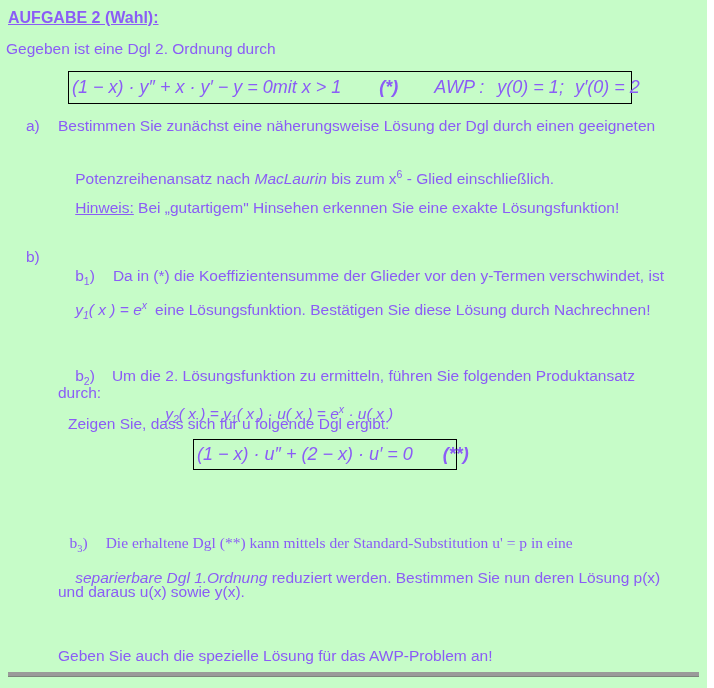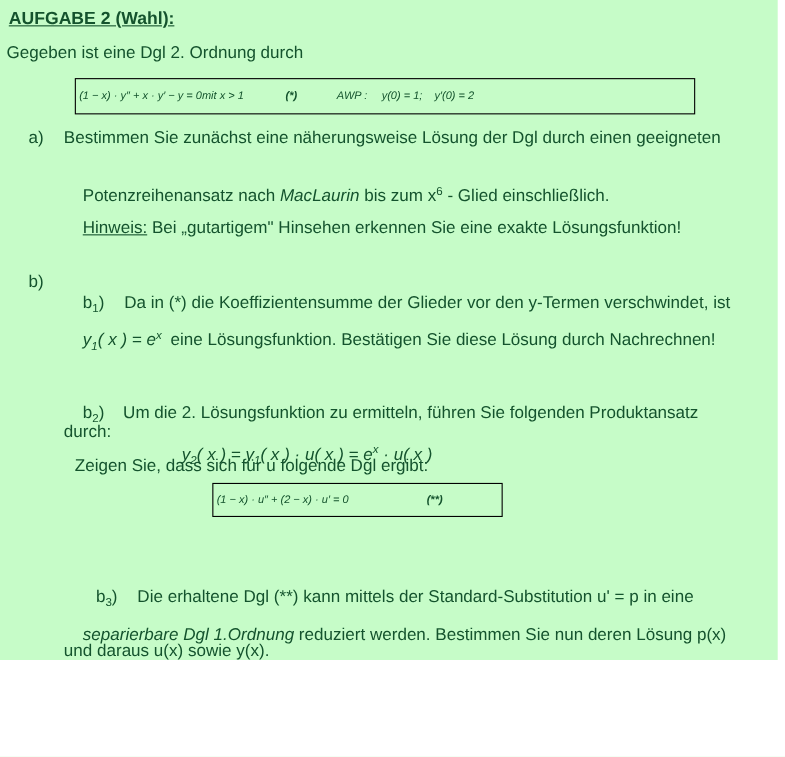--- a/index.html
+++ b/index.html
@@ -1,33 +1,33 @@
 <!DOCTYPE html>
 <html><head>
 <meta charset="utf-8">
 <style>
   html, body { margin:0; padding:0; background:#ffffff; }
   .page {
-    position:relative; width:714px; height:600px;
-    background:#c6fcc8; color:#14532d;
+    position:relative; width:714px; height:688px;
+    background:#c6fcc8; color:#8b5cf6;
     font-family:"Liberation Sans","DejaVu Sans",sans-serif;
     font-size:15.5px; overflow:hidden;
   }
   .abs { position:absolute; white-space:pre; line-height:1.2; }
   .title { font-weight:bold; text-decoration:underline; font-size:16px; }
   .math { font-style:italic; }
   .b { font-weight:bold; }
   .u { text-decoration:underline; }
   .sub { font-size:10.5px; vertical-align:-4px; }
   .sub.math, .math .sub { font-style:italic; }
   .sup { font-size:10.5px; vertical-align:6px; }
   .fbox {
     position:absolute; border:1.5px solid #000;
     display:flex; align-items:center; white-space:pre;
-    font-size:10px;
+    font-size:18px;
   }
   .gap-mit   { margin-left:0; }
   .gap-star  { margin-left:38px; }
   .gap-awp   { margin-left:36px; }
   .gap-c1    { margin-left:13px; }
   .gap-c2    { margin-left:11px; }
   .pad-l     { margin-left:3px; }
   .gap-stars2{ margin-left:30px; }
   .txt-after-marker  { margin-left:18px; }
   .txt-after-marker2 { margin-left:17px; }
@@ -72,26 +72,26 @@
 
   <div class="abs" style="left:58px; top:348px;">
     <span><span>b</span><span class="sub" style="font-style:normal">2</span><span>)</span></span><span class="txt-after-marker2">Um die 2. Lösungsfunktion zu ermitteln, führen Sie folgenden Produktansatz</span>
   </div>
   <div class="abs" style="left:58px; top:384px;">durch:</div>
   <div class="abs math" style="left:148px; top:384px;">
     <span>y</span><span class="sub">2</span><span>( x ) = y</span><span class="sub">1</span><span>( x ) · u( x ) = e</span><span class="sup">x</span><span> · u( x )</span>
   </div>
   <div class="abs" style="left:68px; top:415px;">Zeigen Sie, dass sich für u folgende Dgl ergibt:</div>
 
-  <div class="fbox" style="left:193px; top:439px; width:262px; height:29px;gap:41px;">
+  <div class="fbox" style="left:193px; top:439px; width:262px; height:29px;">
     <span class="math pad-l">(1 − x) · u″ + (2 − x) · u′ = 0</span>
     <span class="math b gap-stars2">(**)</span>
   </div>
 
-  <div class="abs" style="left:70px; top:515px;">
+  <div class="abs" style="left:54px; top:515px;font-family:Liberation Serif, serif;">
     <span><span>b</span><span class="sub" style="font-style:normal">3</span><span>)</span></span><span class="txt-after-marker">Die erhaltene Dgl (**) kann mittels der Standard-Substitution u' = p in eine</span>
   </div>
   <div class="abs" style="left:58px; top:550px;">
     <span class="math">separierbare Dgl 1.Ordnung</span><span> reduziert werden. Bestimmen Sie nun deren Lösung p(x)</span>
   </div>
   <div class="abs" style="left:58px; top:583px;">und daraus u(x) sowie y(x).</div>
   <div class="abs" style="left:58px; top:647px;">Geben Sie auch die spezielle Lösung für das AWP-Problem an!</div>
 
   <div class="rule"></div>
 

